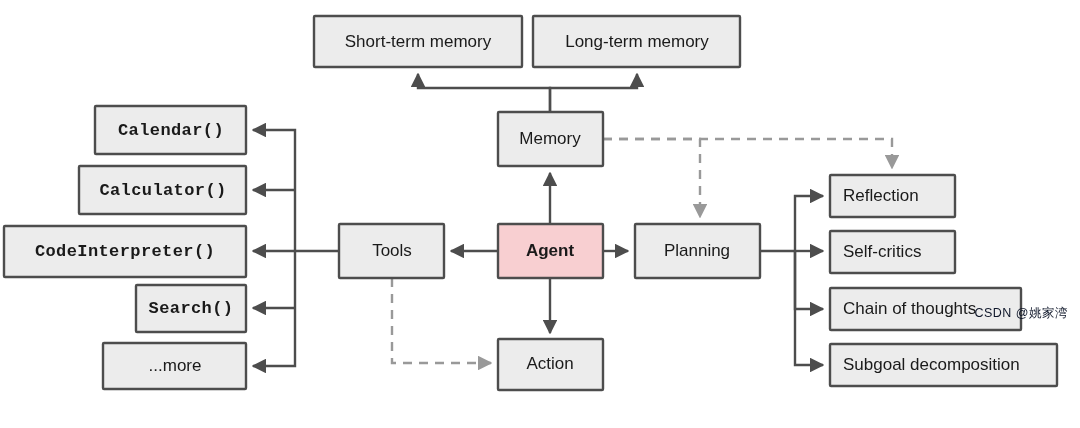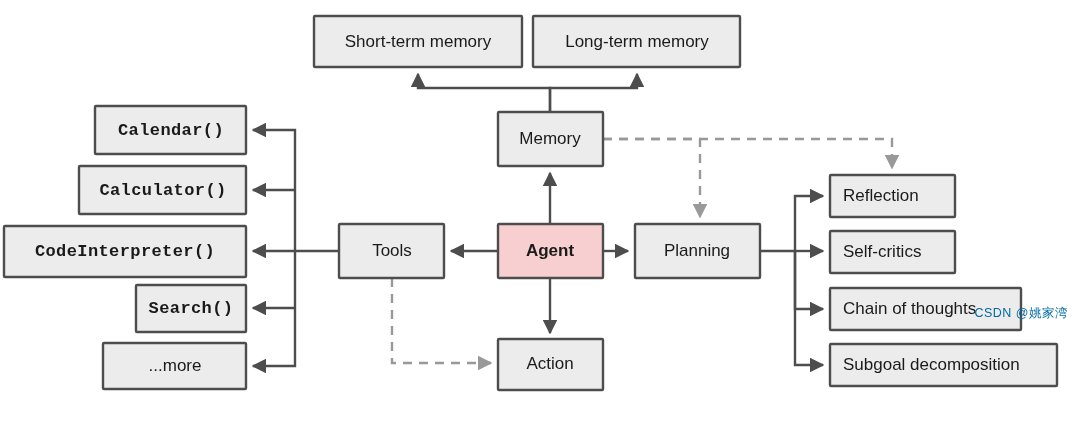--- a/index.html
+++ b/index.html
@@ -54,21 +54,21 @@
     stroke-width: 2.4;
     fill: none;
     stroke-dasharray: 9 7;
   }
   .watermark {
     position: absolute;
     right: 12px;
     bottom: 6px;
     font-family: "Liberation Sans", sans-serif;
     font-size: 12.5px;
-    color: #0369a1;
+    color: #0f172a;
     letter-spacing: 0.5px;
     white-space: nowrap;
   }
 </style>
 </head>
 <body>
 
 <div id="diagram-root">
   <svg width="1080" height="428" viewBox="0 0 1080 428" xmlns="http://www.w3.org/2000/svg">
     <defs>

